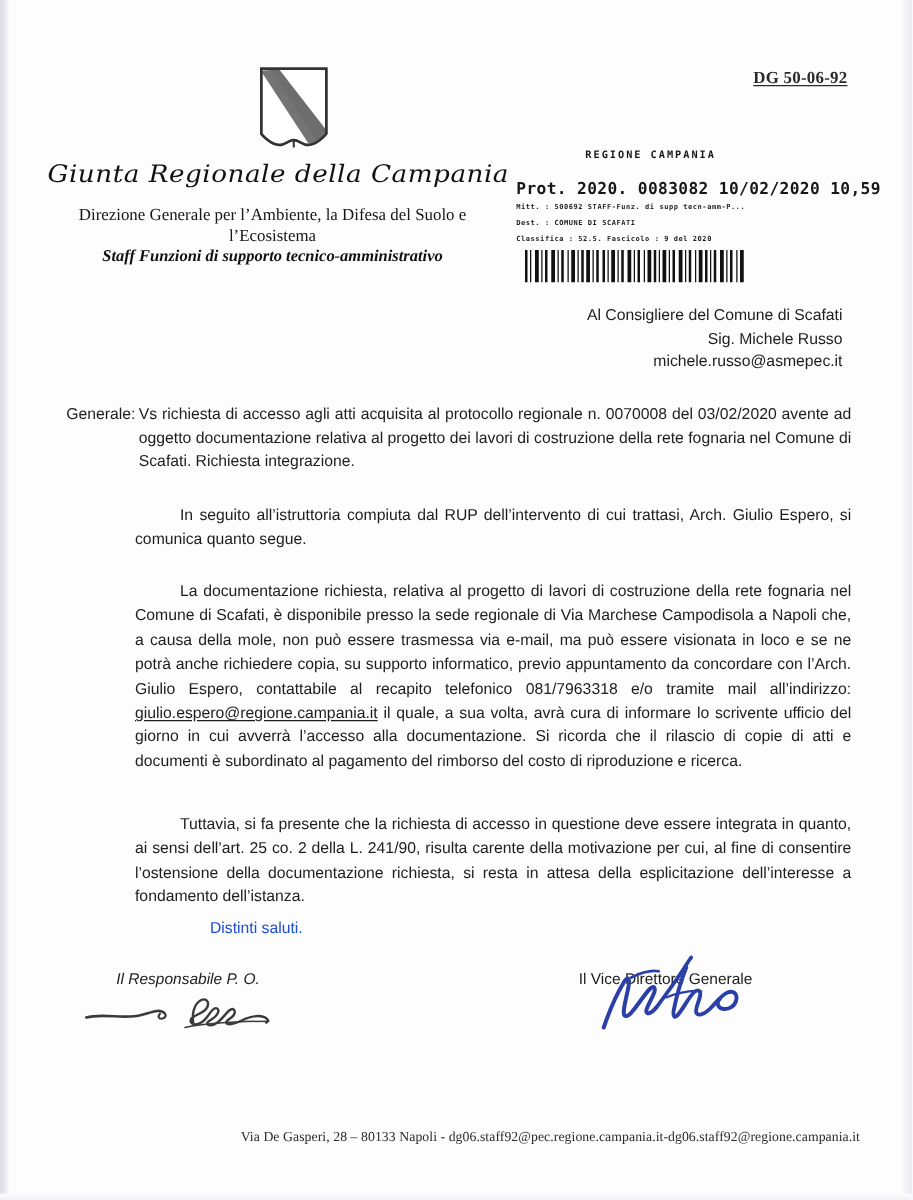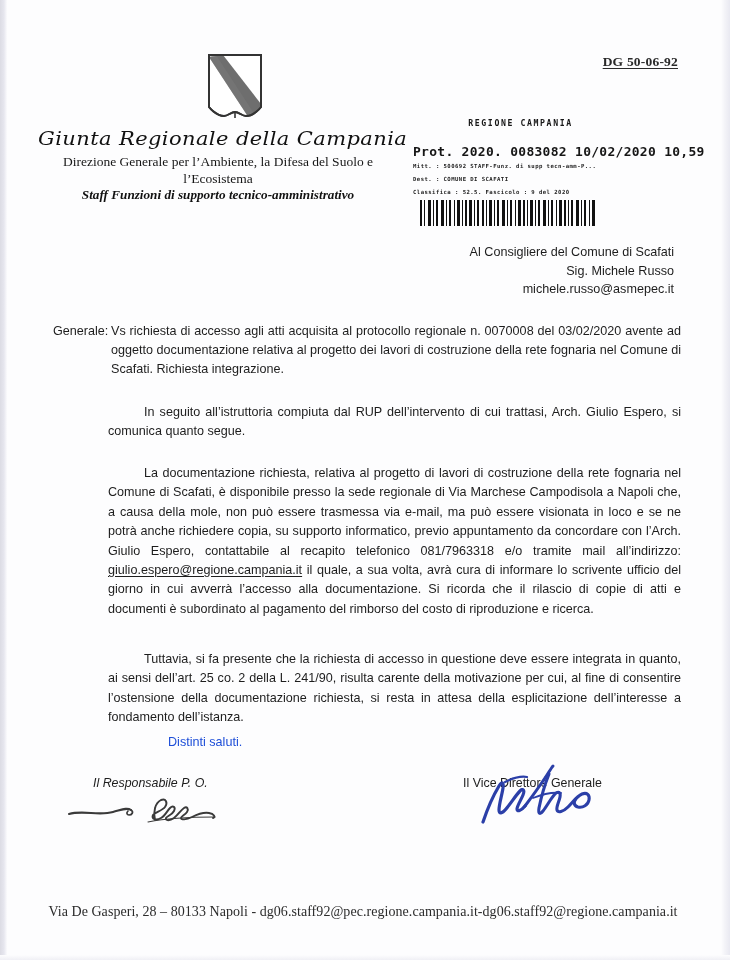--- a/index.html
+++ b/index.html
@@ -83,21 +83,21 @@
   .lh-script {
     font-family: "DejaVu Serif", serif;
     font-style: italic;
     font-size: 21px;
     letter-spacing: 0.4px;
     color: #111;
     white-space: nowrap;
     transform: scaleY(0.92);
   }
   .lh-dir {
-    margin-top: 2px;
+    margin-top: 12px;
     font-family: "Liberation Serif", serif;
     font-size: 13.5px;
     line-height: 1.26;
     color: #161616;
   }
   .lh-staff {
     margin-top: 0;
     font-family: "Liberation Serif", serif;
     font-weight: bold;
     font-style: italic;
@@ -215,23 +215,23 @@
   }
   .sig-ink { position: relative; height: 52px; margin-top: -4px; }
   .sig-ink svg { position: absolute; left: 0; top: 0; overflow: visible; }
 
   
   .footer {
     position: absolute;
     left: 30px;
     top: 904px;
     width: 650px;
-    text-align: center;
+    text-align: right;
     font-family: "Liberation Serif", serif;
-    font-size: 14px;
+    font-size: 11px;
     color: #2b2b2b;
     letter-spacing: 0.05px;
   }
 </style>
 </head>
 <body>
 
 <div id="page-sheet">
   <div class="edge-strip-left"></div>
   <div class="edge-strip-right"></div>

